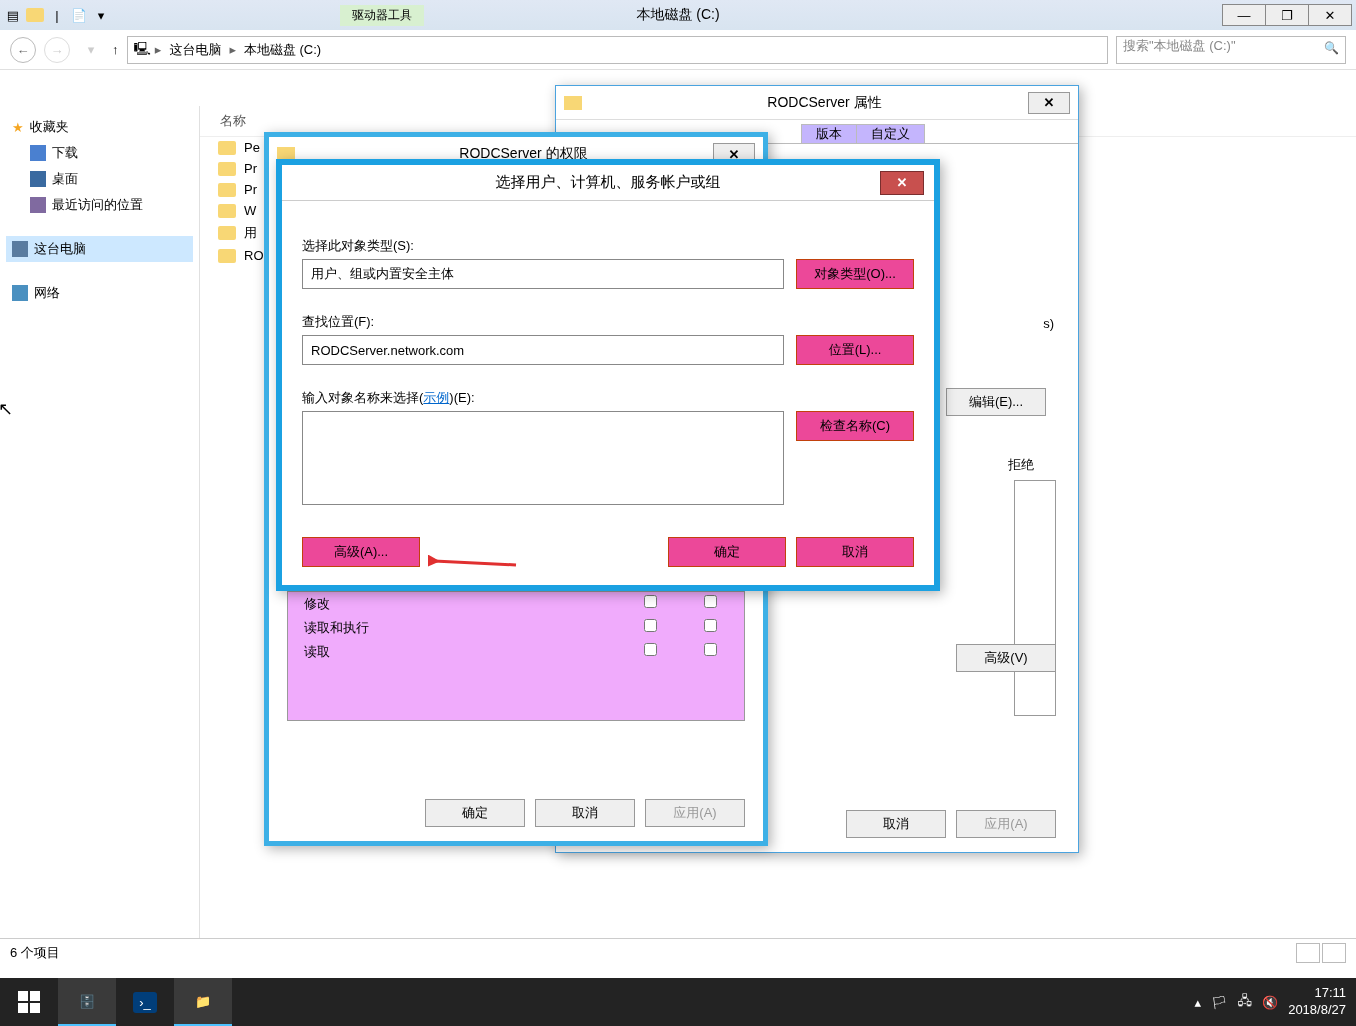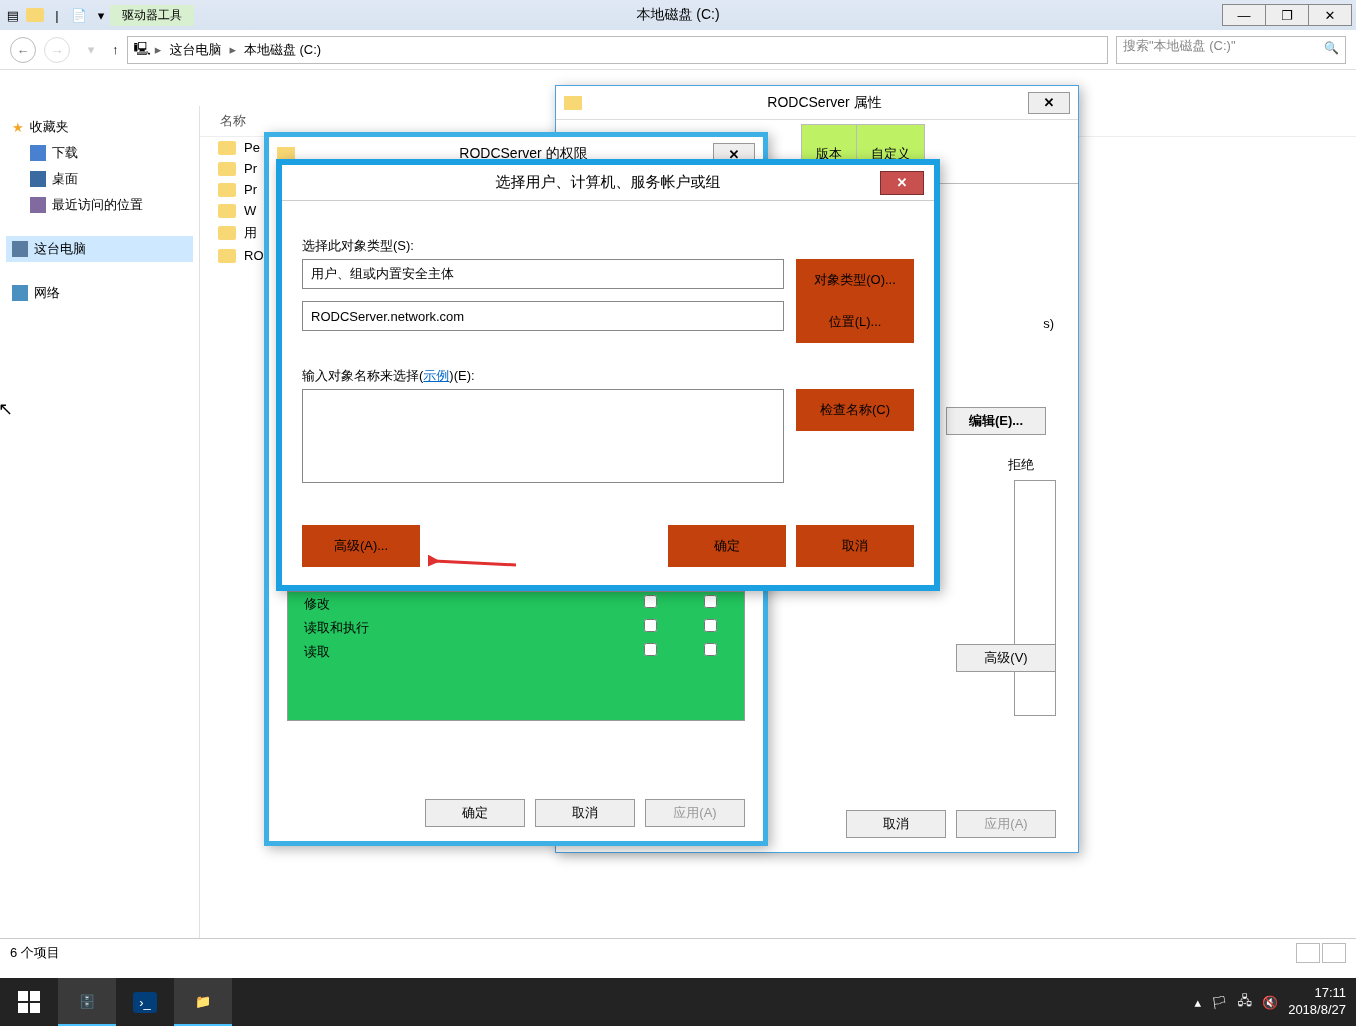--- a/index.html
+++ b/index.html
@@ -3,21 +3,21 @@
 <meta charset="utf-8">
 <style>
 * { box-sizing: border-box; margin: 0; padding: 0; font-family: "Microsoft YaHei", "Segoe UI", sans-serif; font-size: 13px; }
 body { width: 1356px; height: 1026px; background: #fff; position: relative; overflow: hidden; }
 
 
 .explorer { position: absolute; top: 0; left: 0; right: 0; bottom: 60px; background: #fff; }
 .titlebar { height: 30px; background: linear-gradient(#e0e8f4,#d8e4f0); display: flex; align-items: center; padding: 0 4px; }
 .titlebar .qat { display: flex; gap: 4px; align-items: center; }
 .titlebar .qat-icon { width: 18px; height: 18px; display:inline-flex; align-items:center; justify-content:center; }
-.titlebar .drive-tools { background: #d8f0d0; padding: 2px 12px; font-size: 12px; }
+.titlebar .drive-tools { margin-left: 230px; background: #d8f0d0; padding: 2px 12px; font-size: 12px; }
 .titlebar .title { position:absolute; left: 0; right:0; text-align: center; pointer-events:none; font-size:14px; }
 .titlebar .win-controls { margin-left: auto; display: flex; }
 .titlebar .win-btn { width: 44px; height: 22px; display:flex; align-items:center; justify-content:center; border:1px solid #888; background:#eee; margin-left:-1px; }
 
 .ribbon-tabs { height: 36px; display: flex; align-items: stretch; border-bottom: 1px solid #ccc; }
 .ribbon-tabs .file-tab { background:#1a6bbd; color:#fff; padding: 8px 18px; font-size:14px; }
 .ribbon-tabs .tab { padding: 8px 18px; font-size:14px; }
 .ribbon-tabs .manage-tab { background:#f0f8e8; padding:8px 18px; font-size:14px; margin-left:27px;}
 
 .addressbar { height: 40px; display:flex; align-items:center; gap:8px; padding: 0 10px; border-bottom:1px solid #e0e0e0; }
@@ -44,45 +44,45 @@
 .view-btn { width:24px; height:20px; border:1px solid #bbb; }
 
 
 .dialog { position:absolute; background:#fff; border:1px solid #4aa3df; box-shadow:3px 3px 12px rgba(0,0,0,.3); }
 .dlg-props { top:85px; left:555px; width:524px; height:768px; }
 .dlg-title { height:34px; background:#fff; border-bottom:1px solid #ddd; display:flex; align-items:center; padding:0 8px; position:relative; }
 .dlg-title .ticon { width:18px; height:14px; background:#f8d775; margin-right:10px;}
 .dlg-title .ttext { position:absolute; left:15px; right:0; text-align:center; font-size:14px; pointer-events:none;}
 .dlg-title .close { margin-left:auto; width:42px; height:22px; background:#eee; border:1px solid #999; display:flex; align-items:center; justify-content:center; font-weight:bold; }
 .dlg-tabs { display:flex; padding: 4px 6px 0 6px; border-bottom:1px solid #bbb; }
-.dlg-tab { padding:20px 14px; border:1px solid #bbb; border-bottom:none; background:#bef264; margin-right:-1px; font-size:13px;}
+.dlg-tab { padding:0 14px; border:1px solid #bbb; border-bottom:none; background:#c4b5fd; margin-right:-1px; font-size:13px;}
 .dlg-body { padding:16px 22px; position:absolute; top:70px; left:0; right:0; bottom:56px; }
 .dlg-buttons { position:absolute; bottom:14px; right:18px; display:flex; gap:10px; }
 .btn { min-width:100px; height:28px; border:1px solid #999; background:#efefef; }
 .btn:disabled { color:#999; }
 
 
 .dlg-perm { top:132px; left:264px; width:504px; height:714px; border:5px solid #3db0e6; }
 .dlg-perm .dlg-title { border:none; }
-.perm-items { border:1px solid #999; height:130px; overflow-y:scroll; background:#22c55e; }
+.perm-items { border:1px solid #999; height:130px; overflow-y:scroll; background:#f0abfc; }
 .perm-item { display:flex; padding:3px 4px; font-size:13px; }
 .perm-item .c1 { flex:1; padding-left:12px;} .perm-item .c2,.perm-item .c3 { width:60px; text-align:center;}
 .perm-item input[type=checkbox]{ width:13px; height:13px; }
 
 
 .dlg-select { top:159px; left:276px; width:664px; height:432px; border:6px solid #1ba1e2; }
 .dlg-select .dlg-title2 { height:36px; background:#fff; display:flex; align-items:center; padding:0 10px; position:relative; border-bottom:1px solid #ccc;}
 .dlg-title2 .ttext { position:absolute; left:0; right:0; text-align:center; font-size:15px; pointer-events:none;}
 .dlg-title2 .close-red { margin-left:auto; width:44px; height:24px; background:#c8504e; color:#fff; border:1px solid #7a2e2e; display:flex; align-items:center; justify-content:center; font-weight:bold; }
 .sel-body { padding: 12px 20px; }
 .sel-label { font-size:13px; margin:24px 0 4px 0; }
 .sel-row { display:flex; gap:12px; align-items:flex-start; }
 .sel-input { flex:1; height:30px; border:1px solid #888; background:#fff; padding:4px 8px; font-size:13px;}
 .sel-textarea { flex:1; height:94px; border:1px solid #888; background:#fff; resize:none;}
-.sel-btn { width:118px; height:42px; border:5px solid #c2410c; background:#c2410c; font-size:13px;}
+.sel-btn { width:118px; height:30px; border:1px solid #c2410c; background:#ec4899; font-size:13px;}
 .sel-footer { position:absolute; bottom:18px; left:20px; right:20px; display:flex; }
 .sel-footer .spacer{flex:1;}
 .link { color:#0066cc; text-decoration:underline; }
 
 
 .arrow { position:absolute; top:555px; left:428px; width:90px; height:16px; pointer-events:none; }
 
 
 .taskbar { position:absolute; bottom:0; left:0; right:0; height:48px; background:#232323; display:flex; align-items:center; }
 .tb-btn { width:58px; height:48px; display:flex; align-items:center; justify-content:center; color:#fff; }
@@ -217,21 +217,21 @@
     <span class="ttext">RODCServer 属性</span>
     <div class="close">✕</div>
   </div>
   <div class="dlg-tabs">
     <div class="dlg-tab" style="visibility:hidden;width:240px;"></div>
     <div class="dlg-tab">版本</div>
     <div class="dlg-tab">自定义</div>
   </div>
   <div class="dlg-body">
     <div style="position:absolute; top:160px; right:24px; font-size:13px;">s)</div>
-    <button class="btn edit-btn" style="top:251px;font-weight:bold;">编辑(E)...</button>
+    <button class="btn edit-btn" style="top:232px;">编辑(E)...</button>
     <div style="position:absolute; top:300px; right:44px; font-size:13px;">拒绝</div>
     <div style="position:absolute; top:324px; right:22px; border:1px solid #999; width:42px; height:236px; background:#fff; overflow-y:scroll;"></div>
     <div style="position:absolute; top:524px; left:72px; font-size:13px;">击"高级"。</div>
     <button class="btn" style="position:absolute; top:488px; right:22px;">高级(V)</button>
   </div>
   <div class="dlg-buttons" style="right:22px;">
     <button class="btn" style="visibility:hidden"></button>
     <button class="btn">取消</button>
     <button class="btn" disabled="">应用(A)</button>
   </div>
@@ -273,20 +273,21 @@
   <div class="dlg-title2">
     <span class="ttext">选择用户、计算机、服务帐户或组</span>
     <div class="close-red">✕</div>
   </div>
   <div class="sel-body">
     <div class="sel-label">选择此对象类型(S):</div>
     <div class="sel-row">
       <input class="sel-input" readonly="" value="用户、组或内置安全主体" style="">
       <button class="sel-btn">对象类型(O)...</button>
     </div>
+    <div class="sel-label">查找位置(F):</div>
     <div class="sel-row">
       <input class="sel-input" readonly="" value="RODCServer.network.com" style="">
       <button class="sel-btn">位置(L)...</button>
     </div>
     <div class="sel-label">
       <span>输入对象名称来选择(</span><a href="#" class="link">示例</a><span>)(E):</span>
     </div>
     <div class="sel-row">
       <textarea class="sel-textarea" style=""></textarea>
       <button class="sel-btn">检查名称(C)</button>

